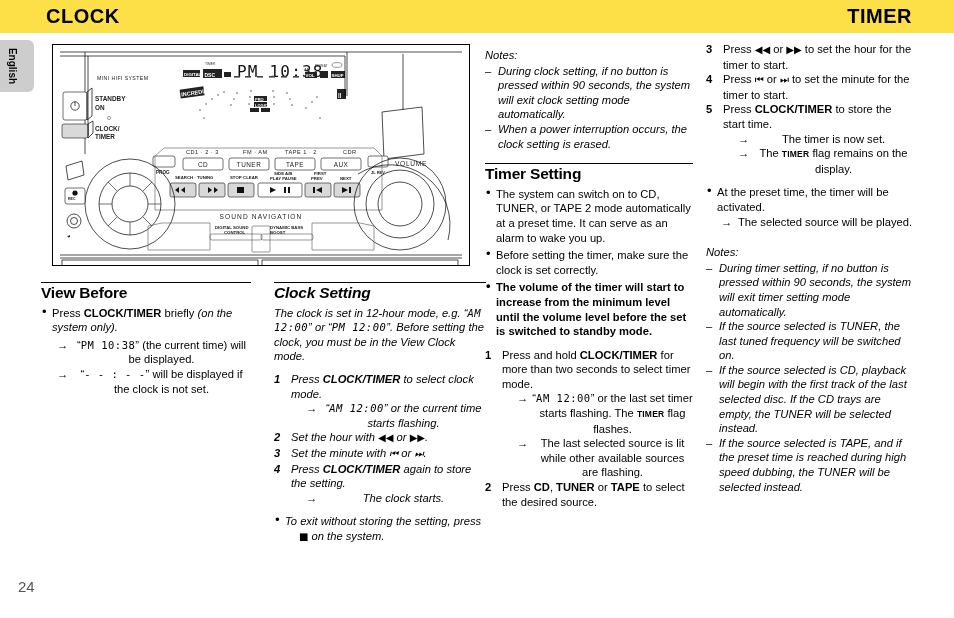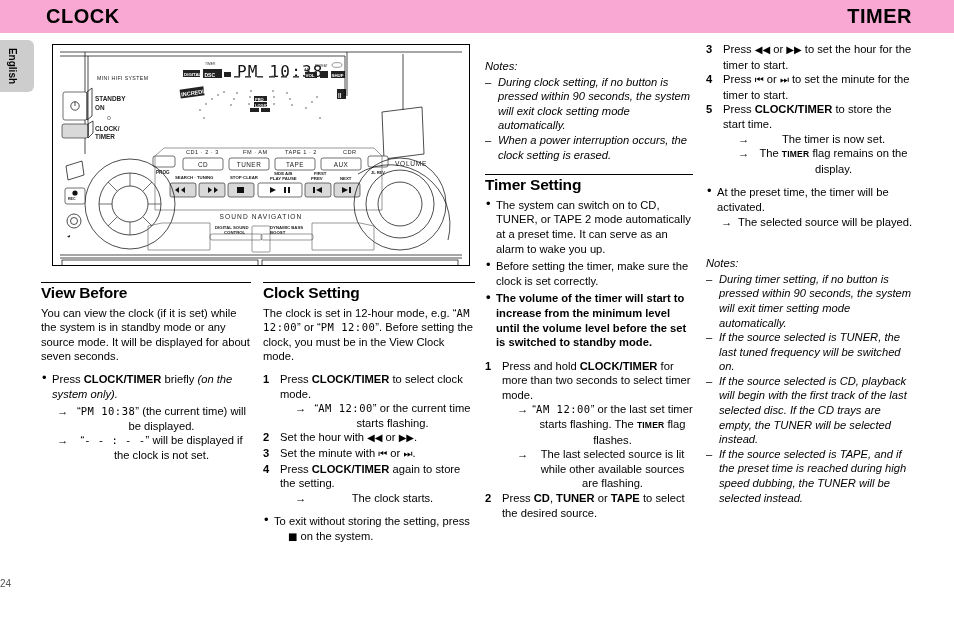--- a/index.html
+++ b/index.html
@@ -15,21 +15,21 @@
     position: relative;
     overflow: hidden;
   }
 
   
   .header-bar {
     position: absolute;
     left: 0; top: 0;
     width: 954px;
     height: 33px;
-    background: #f9a8d4;
+    background: #fde047;
   }
   .header-title-left {
     position: absolute;
     left: 46px; top: 5px;
     font-size: 20px;
     font-weight: bold;
     letter-spacing: 0.5px;
     font-family: "Liberation Sans", sans-serif;
   }
   .header-title-right {
@@ -57,42 +57,42 @@
     transform: translate(-50%, -50%) rotate(90deg);
     white-space: nowrap;
     font-size: 10px;
     font-weight: bold;
     font-family: "Liberation Sans", sans-serif;
   }
 
   
   .page-num {
     position: absolute;
-    left: 0; top: 578px;
-    font-size: 10px;
+    left: 18px; top: 578px;
+    font-size: 15px;
     color: #555;
   }
 
   
   .illus {
     position: absolute;
     left: 52px; top: 44px;
     width: 418px;
     height: 222px;
   }
   .illus svg { display: block; }
 
   
   .col {
     position: absolute;
     font-size: 11.2px;
     line-height: 14.6px;
   }
   .col-a { left: 41px;  top: 282px; width: 210px; }
-  .col-b { left: 263px; top: 282px; width: 212px; }
+  .col-b { left: 274px; top: 282px; width: 212px; font-style: italic; }
   .col-c { left: 485px; top: 44px;  width: 208px; }
   .col-d { left: 706px; top: 42px;  width: 208px; }
 
   
   .sec-rule {
     border-top: 1.6px solid #000;
     margin: 0 0 3px 0;
     height: 0;
   }
   h2.sec {
@@ -101,21 +101,21 @@
     margin: 0 0 5px 0;
     letter-spacing: -0.2px;
     font-family: "Liberation Sans", sans-serif;
   }
 
   
   p.body { margin: 0 0 8px 0; }
 
   .notes-label {
     font-style: italic;
-    margin: 15px 0 1px 0;
+    margin: 4px 0 1px 0;
   }
 
   
   .note-item {
     font-style: italic;
     margin: 0 0 0 0;
     padding-left: 13px;
     position: relative;
   }
   .note-item::before {
@@ -405,21 +405,20 @@
   <line class="ln" x1="8" y1="211" x2="410" y2="211"></line>
   <line class="ln" x1="8" y1="214" x2="410" y2="214"></line>
   <rect class="ln" x="10" y="216" width="196" height="6"></rect>
   <rect class="ln" x="210" y="216" width="196" height="6"></rect>
 </svg>
 </div>
 
 <div class="col col-a">
   <div class="sec-rule"></div>
   <h2 class="sec">View Before</h2>
-  <p class="body">You can view the clock (if it is set) while the system is in standby mode or any source mode. It will be displayed for about seven seconds.</p>
 
   <div class="bullet">
     <span>Press </span><b>CLOCK/TIMER</b><span> briefly </span><i>(on the system only).</i>
   </div>
   <div class="sub">
     <div class="arrow">
       <span>“</span><span class="lcd">PM  10:38</span><span>” (the current time) will be displayed.</span>
     </div>
     <div class="arrow">
       <span>“</span><span class="lcd">- - : - -</span><span>” will be displayed if the clock is not set.</span>

